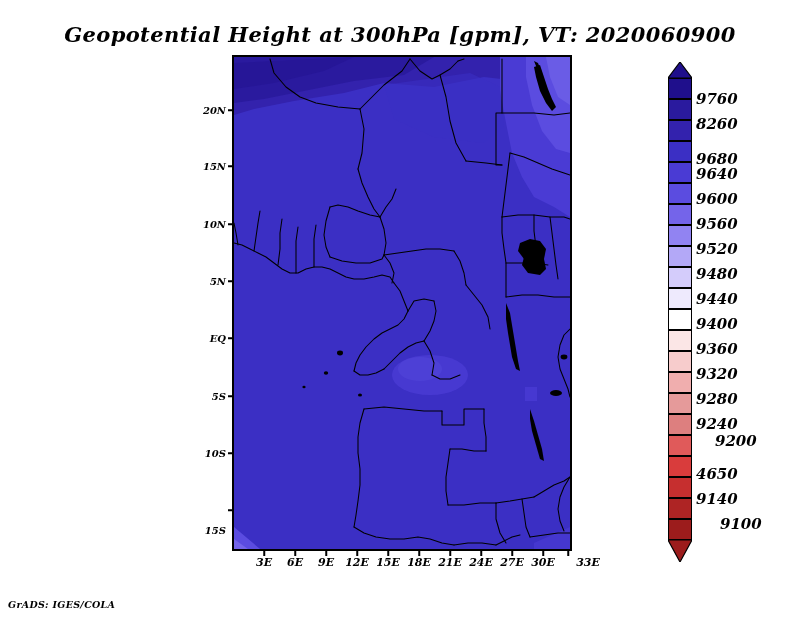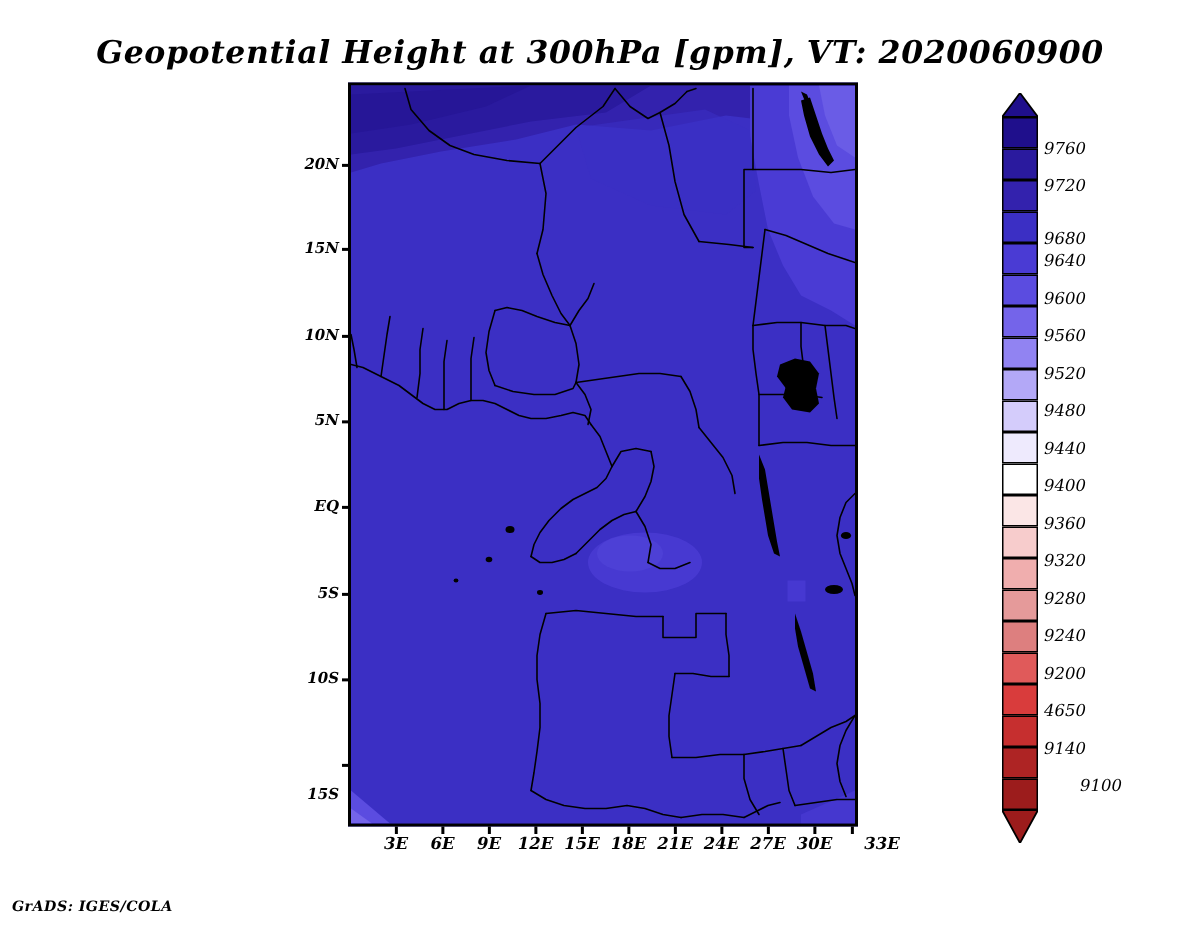--- a/index.html
+++ b/index.html
@@ -84,22 +84,22 @@
   }
 
   
   .cbar{position:absolute;left:668px;top:62px;width:130px;height:500px;}
   .cb-swatch{position:absolute;left:0;width:24px;border:1.4px solid #000;box-sizing:border-box;}
   .cb-lab{
     position:absolute;
     left:28px;
     font-family:"DejaVu Serif",serif;
     font-style:italic;
-    font-weight:400;
-    font-size:11px;
+    font-weight:700;
+    font-size:15px;
     color:#000;
     transform:translateY(-50%);
     white-space:nowrap;
   }
   .cb-cap{position:absolute;left:0;width:24px;height:16px;}
 </style>
 </head>
 <body>
 
 <div id="plot">
@@ -330,34 +330,34 @@
     <div class="cb-swatch" style="top:394px; height:21px; background:#d93c3c;"></div>
     <div class="cb-swatch" style="top:415px; height:21px; background:#c62f2f;"></div>
     <div class="cb-swatch" style="top:436px; height:21px; background:#ae2424;"></div>
     <div class="cb-swatch" style="top:457px; height:21px; background:#9c1c1c;"></div>
 
     <svg class="cb-cap" style="top:478px;height:22px;" viewBox="0 0 24 22" preserveAspectRatio="none">
       <polygon points="0,0 24,0 12,22" fill="#9c1c1c" stroke="#000" stroke-width="1.2"></polygon>
     </svg>
 
     <div class="cb-lab" style="top:37px;">9760</div>
-    <div class="cb-lab" style="top:62px;">9720</div>
+    <div class="cb-lab" style="top:62px;">8260</div>
     <div class="cb-lab" style="top:97px;">9680</div>
     <div class="cb-lab" style="top:112px;">9640</div>
     <div class="cb-lab" style="top:137px;">9600</div>
     <div class="cb-lab" style="top:162px;">9560</div>
     <div class="cb-lab" style="top:187px;">9520</div>
     <div class="cb-lab" style="top:212px;">9480</div>
     <div class="cb-lab" style="top:237px;">9440</div>
     <div class="cb-lab" style="top:262px;">9400</div>
     <div class="cb-lab" style="top:287px;">9360</div>
     <div class="cb-lab" style="top:312px;">9320</div>
     <div class="cb-lab" style="top:337px;">9280</div>
     <div class="cb-lab" style="top:362px;">9240</div>
-    <div class="cb-lab" style="top:387px;">9200</div>
+    <div class="cb-lab" style="top:379px;margin-left:19px;">9200</div>
     <div class="cb-lab" style="top:412px;">4650</div>
     <div class="cb-lab" style="top:437px;">9140</div>
     <div class="cb-lab" style="top:462px;margin-left:24px;">9100</div>
   </div>
 
   <div class="footer">GrADS: IGES/COLA</div>
 
 </div>
 
 </body></html>

